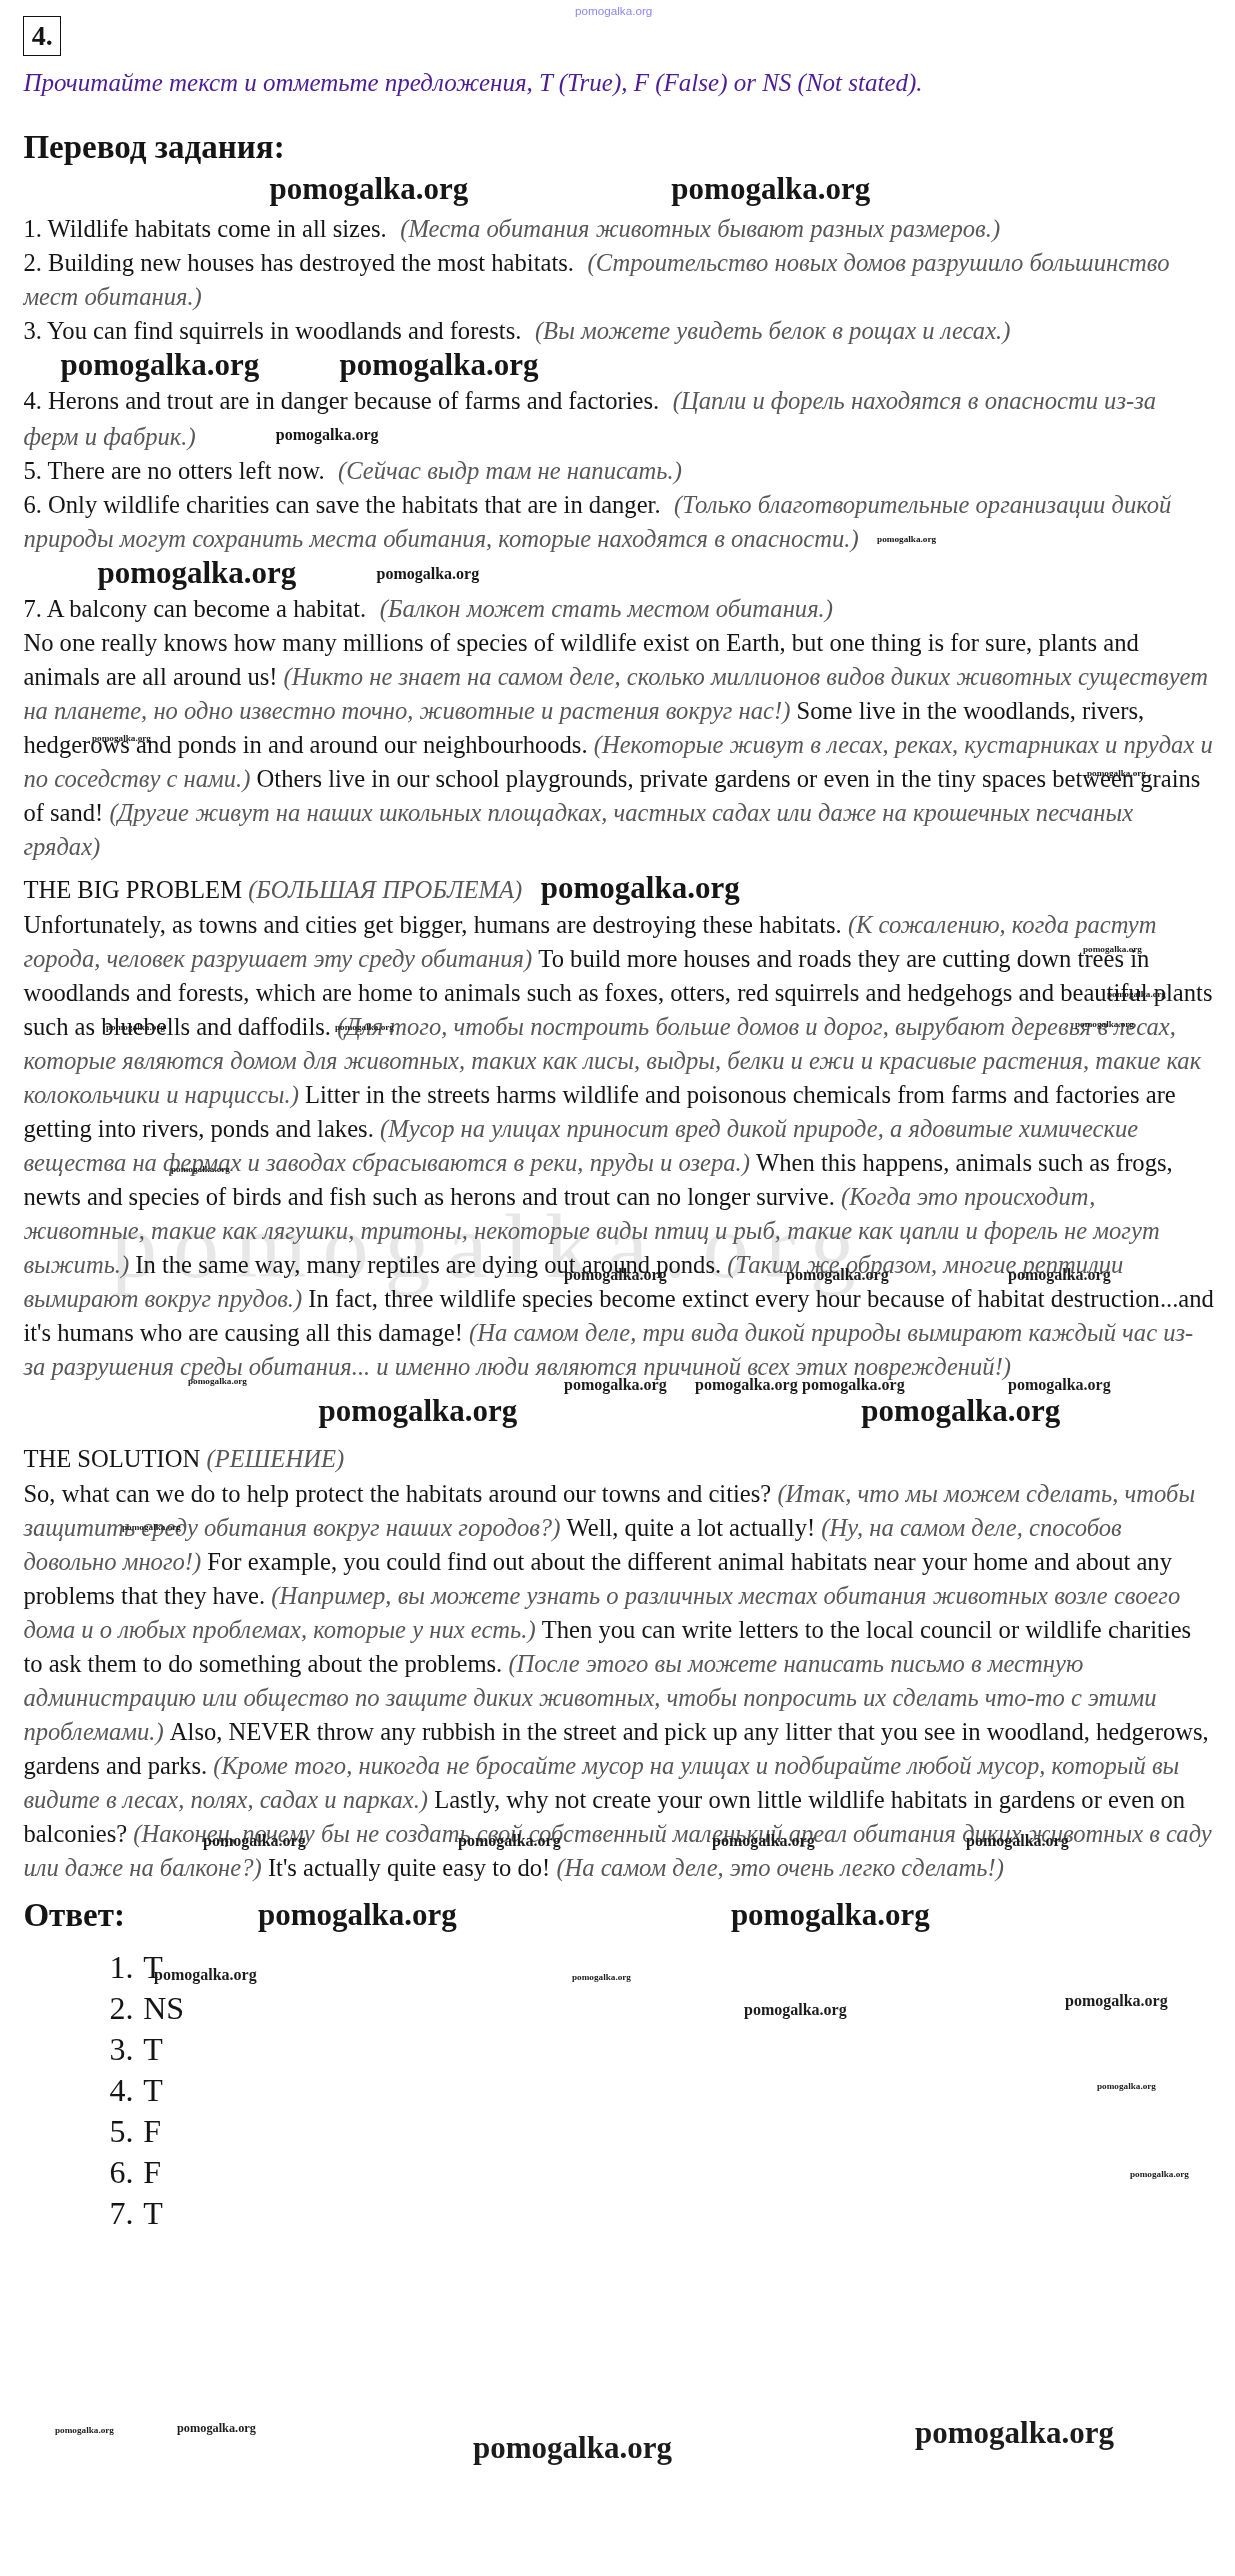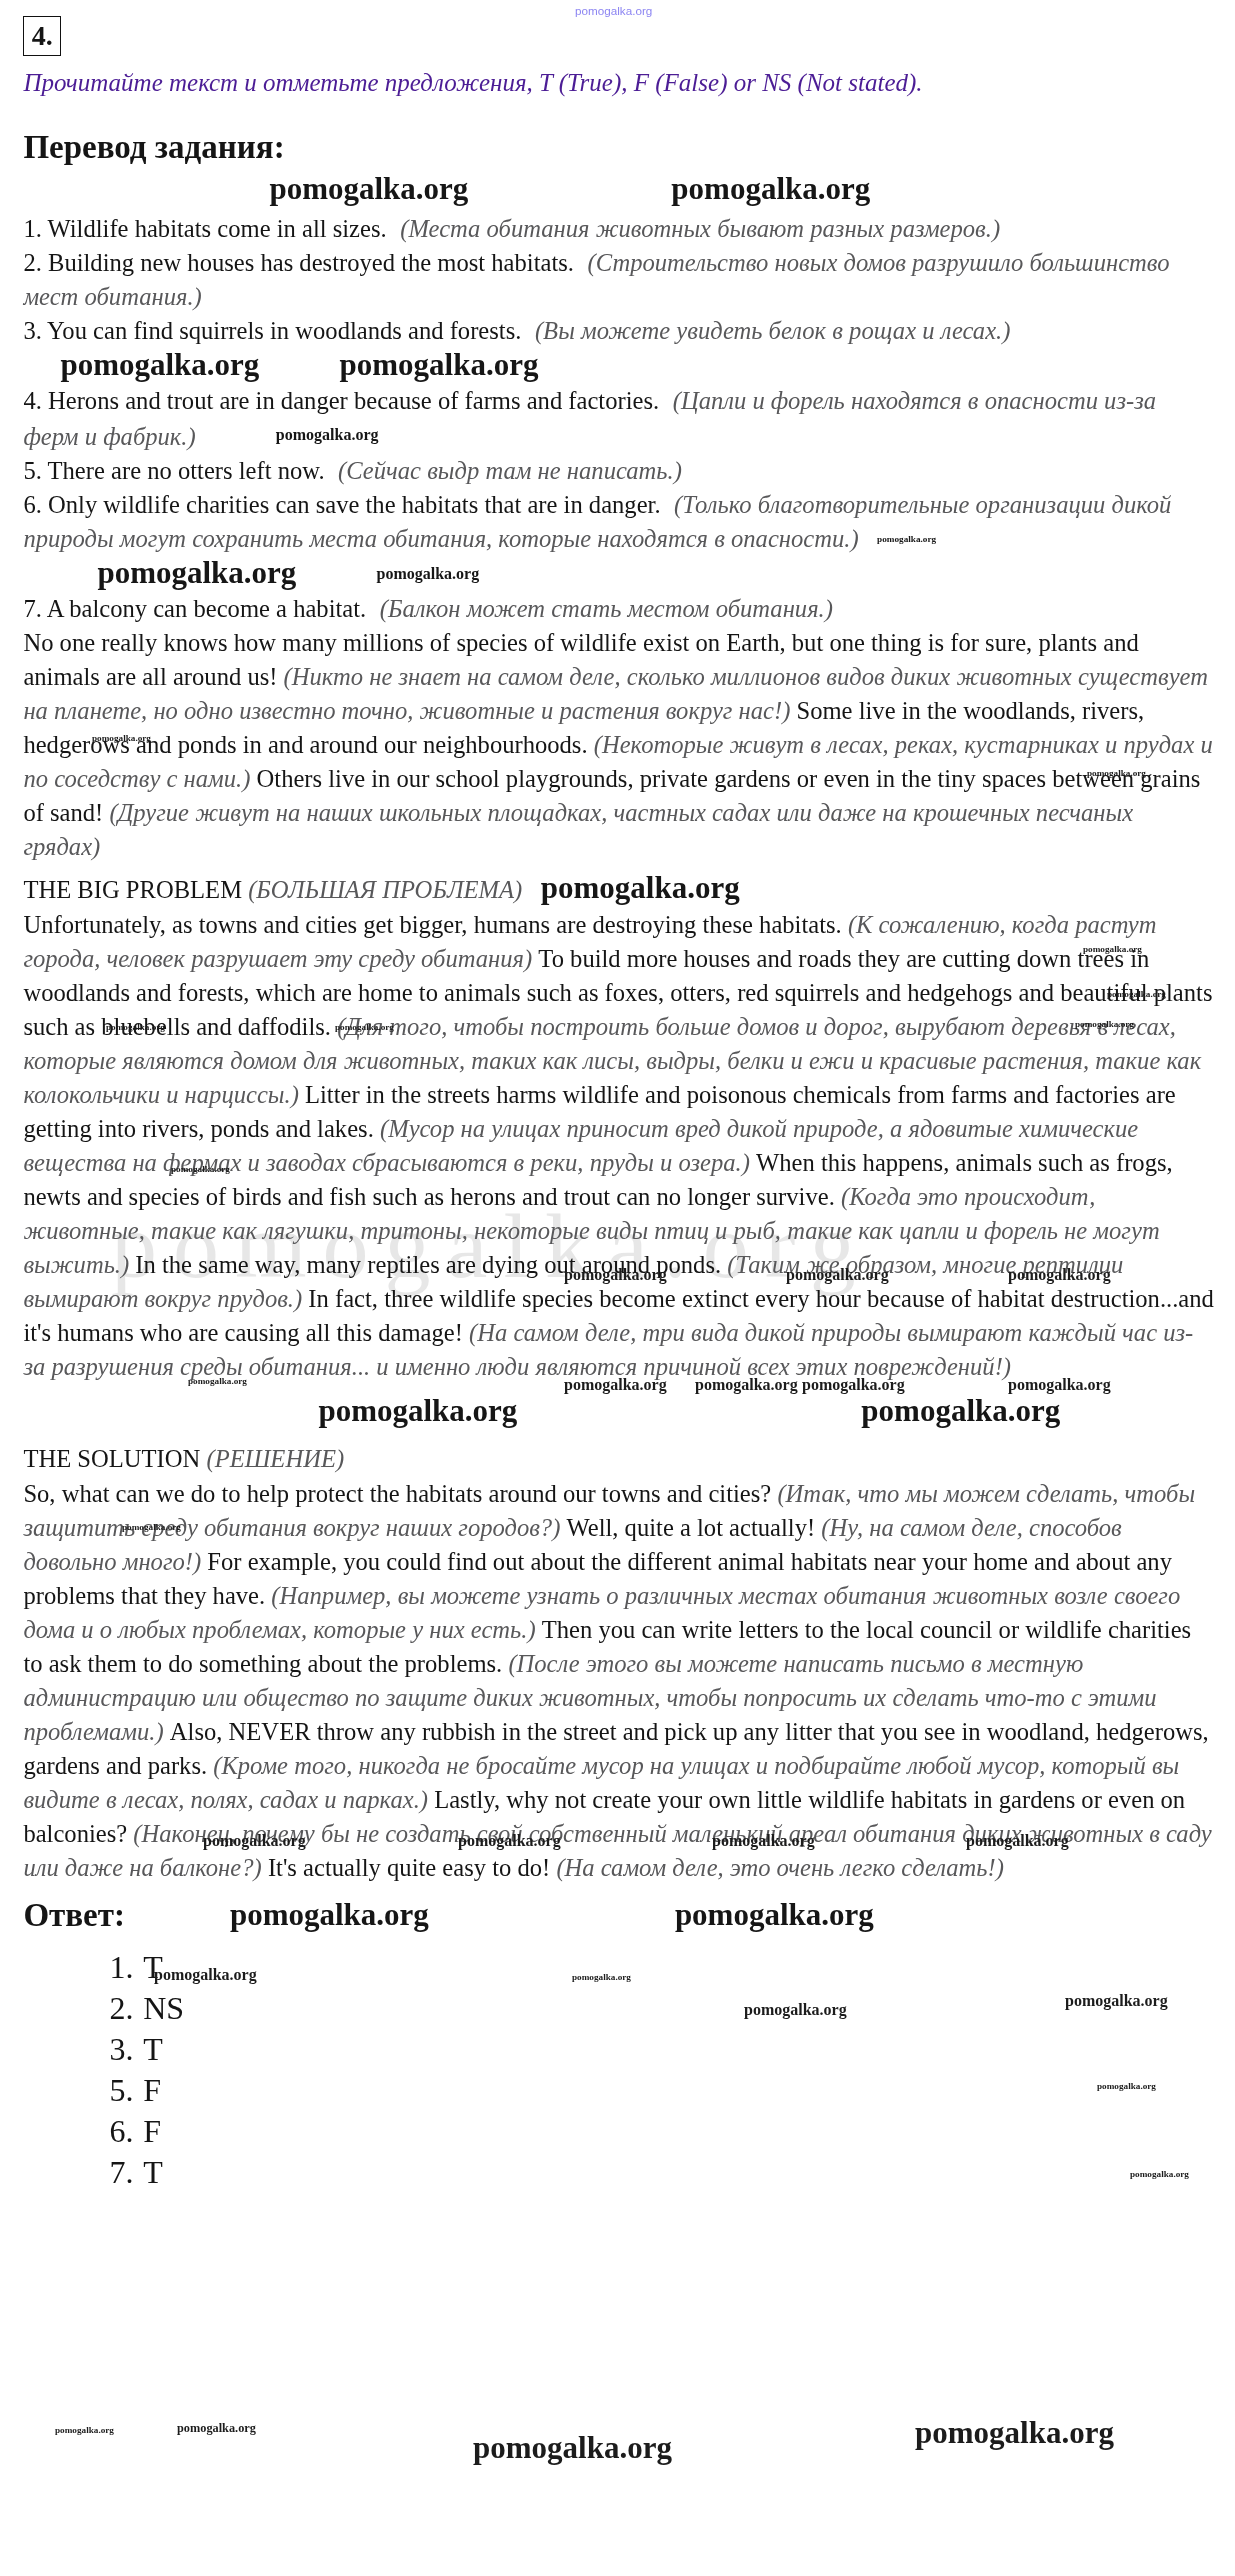--- a/index.html
+++ b/index.html
@@ -13,21 +13,21 @@
   .wm-big{font-size:31px;}
   .wm-med{font-size:16px;}
   .wm-tiny{font-size:9.2px;}
   .wm-row-a{display:flex;gap:203px;padding-left:246px;align-items:center;height:47px;}
   .wm-row-b{display:flex;gap:344px;padding-left:295px;align-items:center;height:48px;margin:2.5px 0;}
   .para{font-size:24.6px;line-height:34px;}
   .seg-ru,.item-ru{font-style:italic;color:#58585a;}
   .seg-en,.item-en{color:#151515;}
   .item-ru{margin-left:7.4px;}
   .section-title{font-size:24.6px;line-height:37px;margin-top:4.9px;}
-  .answer-head-row{display:flex;align-items:center;margin-top:8.6px;height:44px;}
+  .answer-head-row{display:flex;align-items:center;margin-top:8.6px;height:44px;gap:28px;}
   .answer-list{margin:9.8px 0 0 86px;font-size:32px;}
   .answer-row{line-height:41px;}
   .answer-value{margin-left:9.8px;}
   .wm-layer{position:absolute;inset:0;z-index:2;pointer-events:none;}
   .wm-abs{position:absolute;font-weight:bold;color:#1c1c1c;white-space:nowrap;font-family:"Liberation Serif",serif;}
   .wm-blue{font-family:"Liberation Sans",sans-serif;font-weight:normal;font-size:11.7px;color:#8d86f2;}
   .wm-tinyc{font-size:9.2px;}
   .wm-smallc{font-size:12.3px;}
   .wm-medc{font-size:16px;}
   .wm-bigc{font-size:31px;}
@@ -120,20 +120,21 @@
   <div class="answer-head-row">
     <span class="sub-heading">Ответ:</span>
     <span class="wm wm-big" style="margin-left:105px;">pomogalka.org</span>
     <span class="wm wm-big" style="margin-left:246px;">pomogalka.org</span>
   </div>
 
   <div class="answer-list">
     <div class="answer-row"><span>1.</span><span class="answer-value">T</span></div>
     <div class="answer-row"><span>2.</span><span class="answer-value">NS</span></div>
     <div class="answer-row"><span>3.</span><span class="answer-value">T</span></div>
+    <div class="answer-row"><span>4.</span><span class="answer-value">T</span></div>
     <div class="answer-row"><span>5.</span><span class="answer-value">F</span></div>
     <div class="answer-row"><span>6.</span><span class="answer-value">F</span></div>
     <div class="answer-row"><span>7.</span><span class="answer-value">T</span></div>
   </div>
 
 </div>
 
 <div class="wm-layer">
     <span class="wm-abs wm-blue" style="left: 575px; top: 3.7px;">pomogalka.org</span>
     <span class="wm-abs wm-tinyc" style="left: 92px; top: 733px;">pomogalka.org</span>

